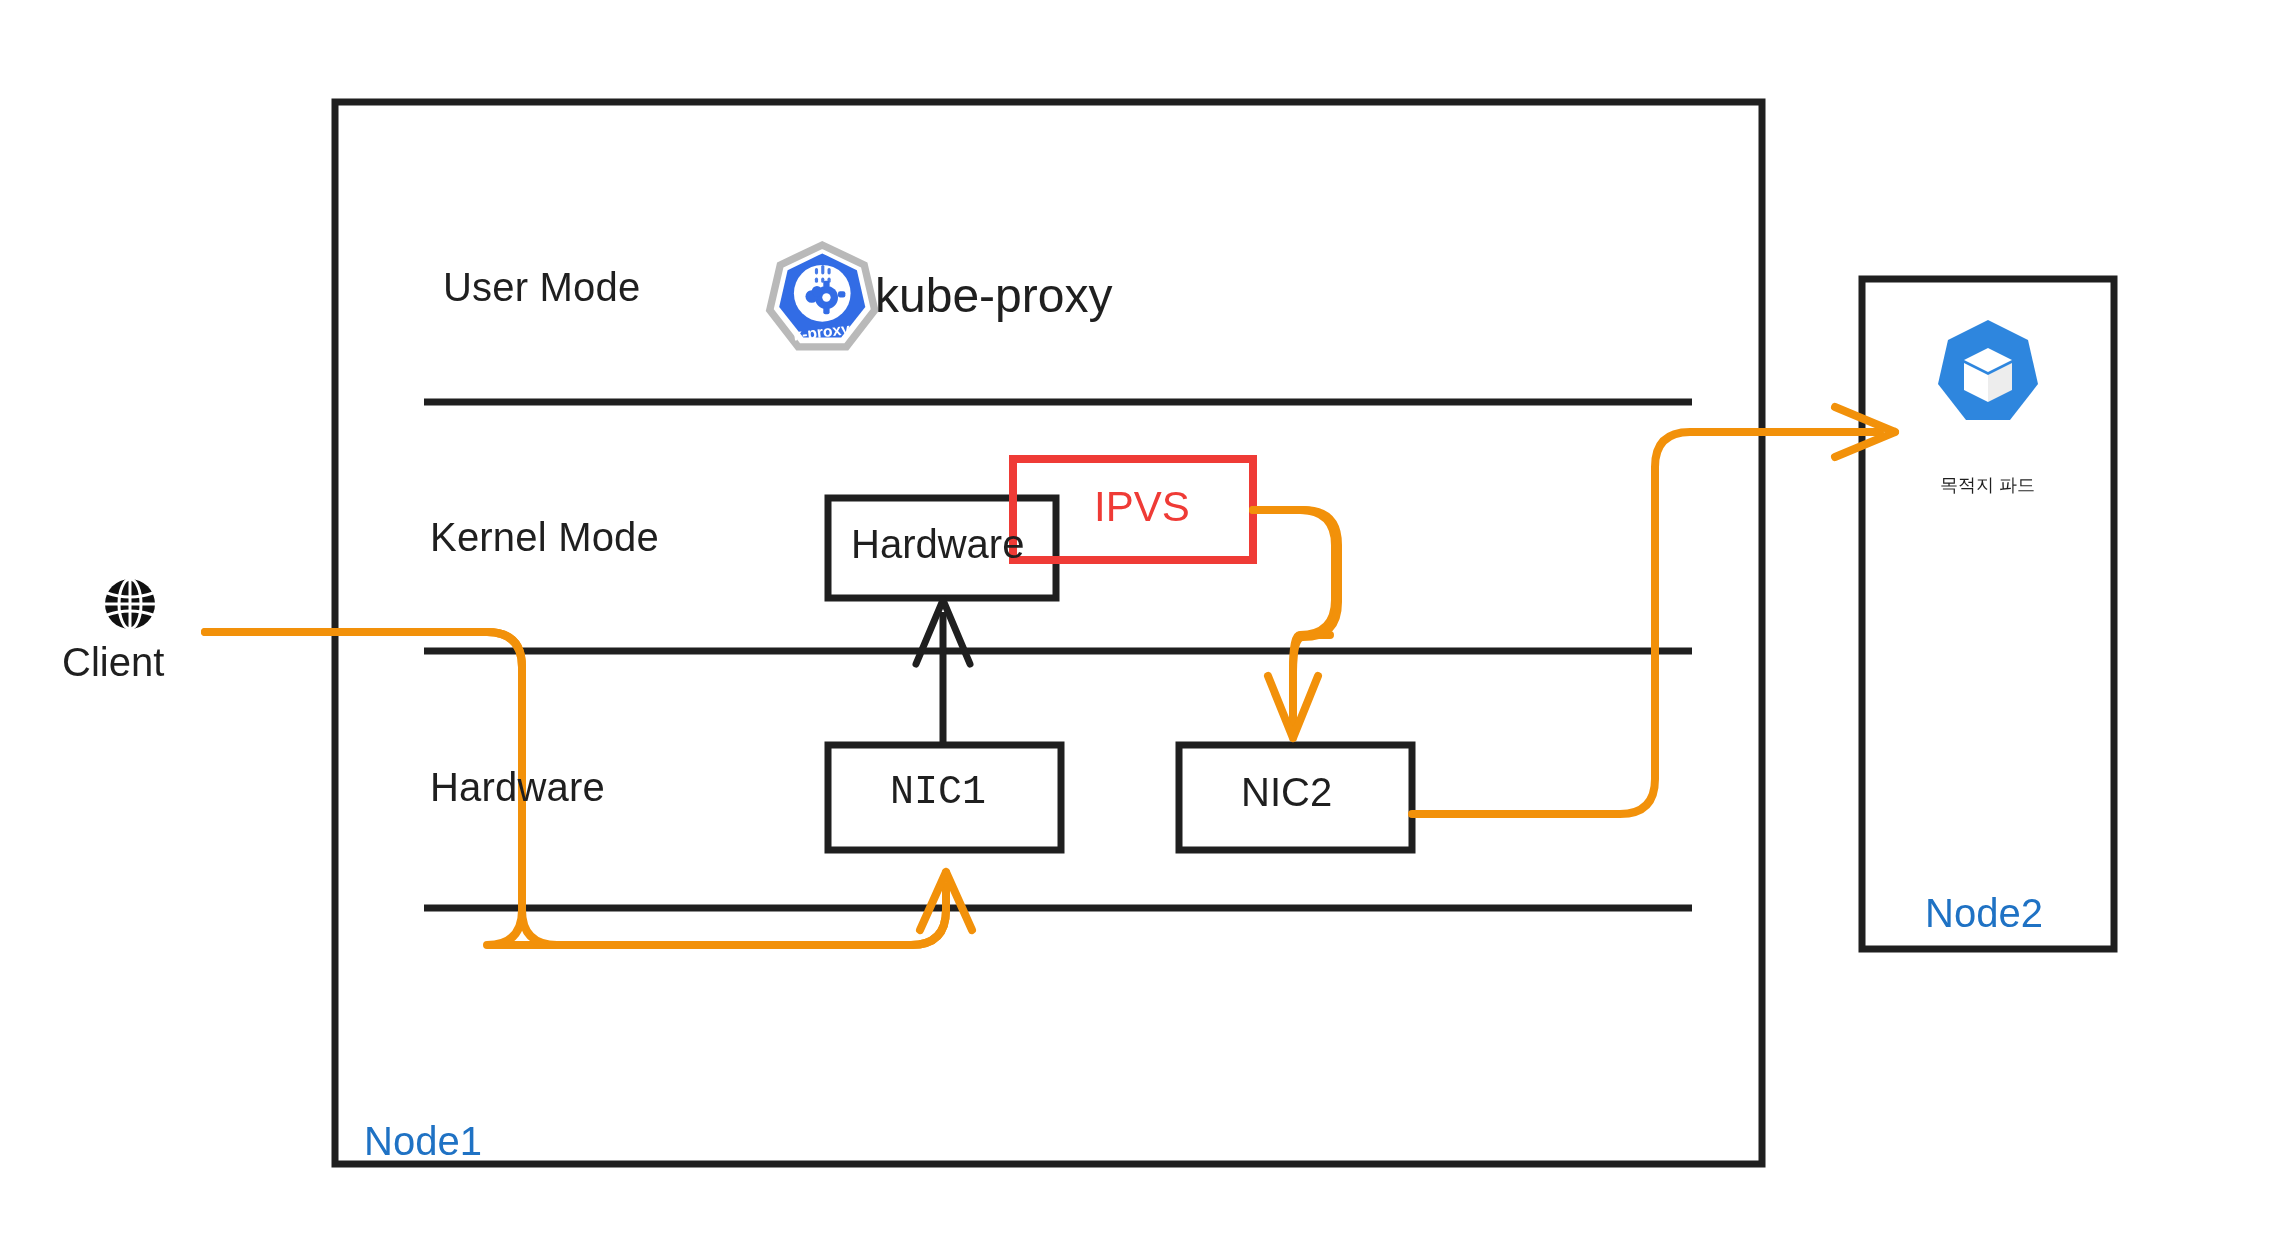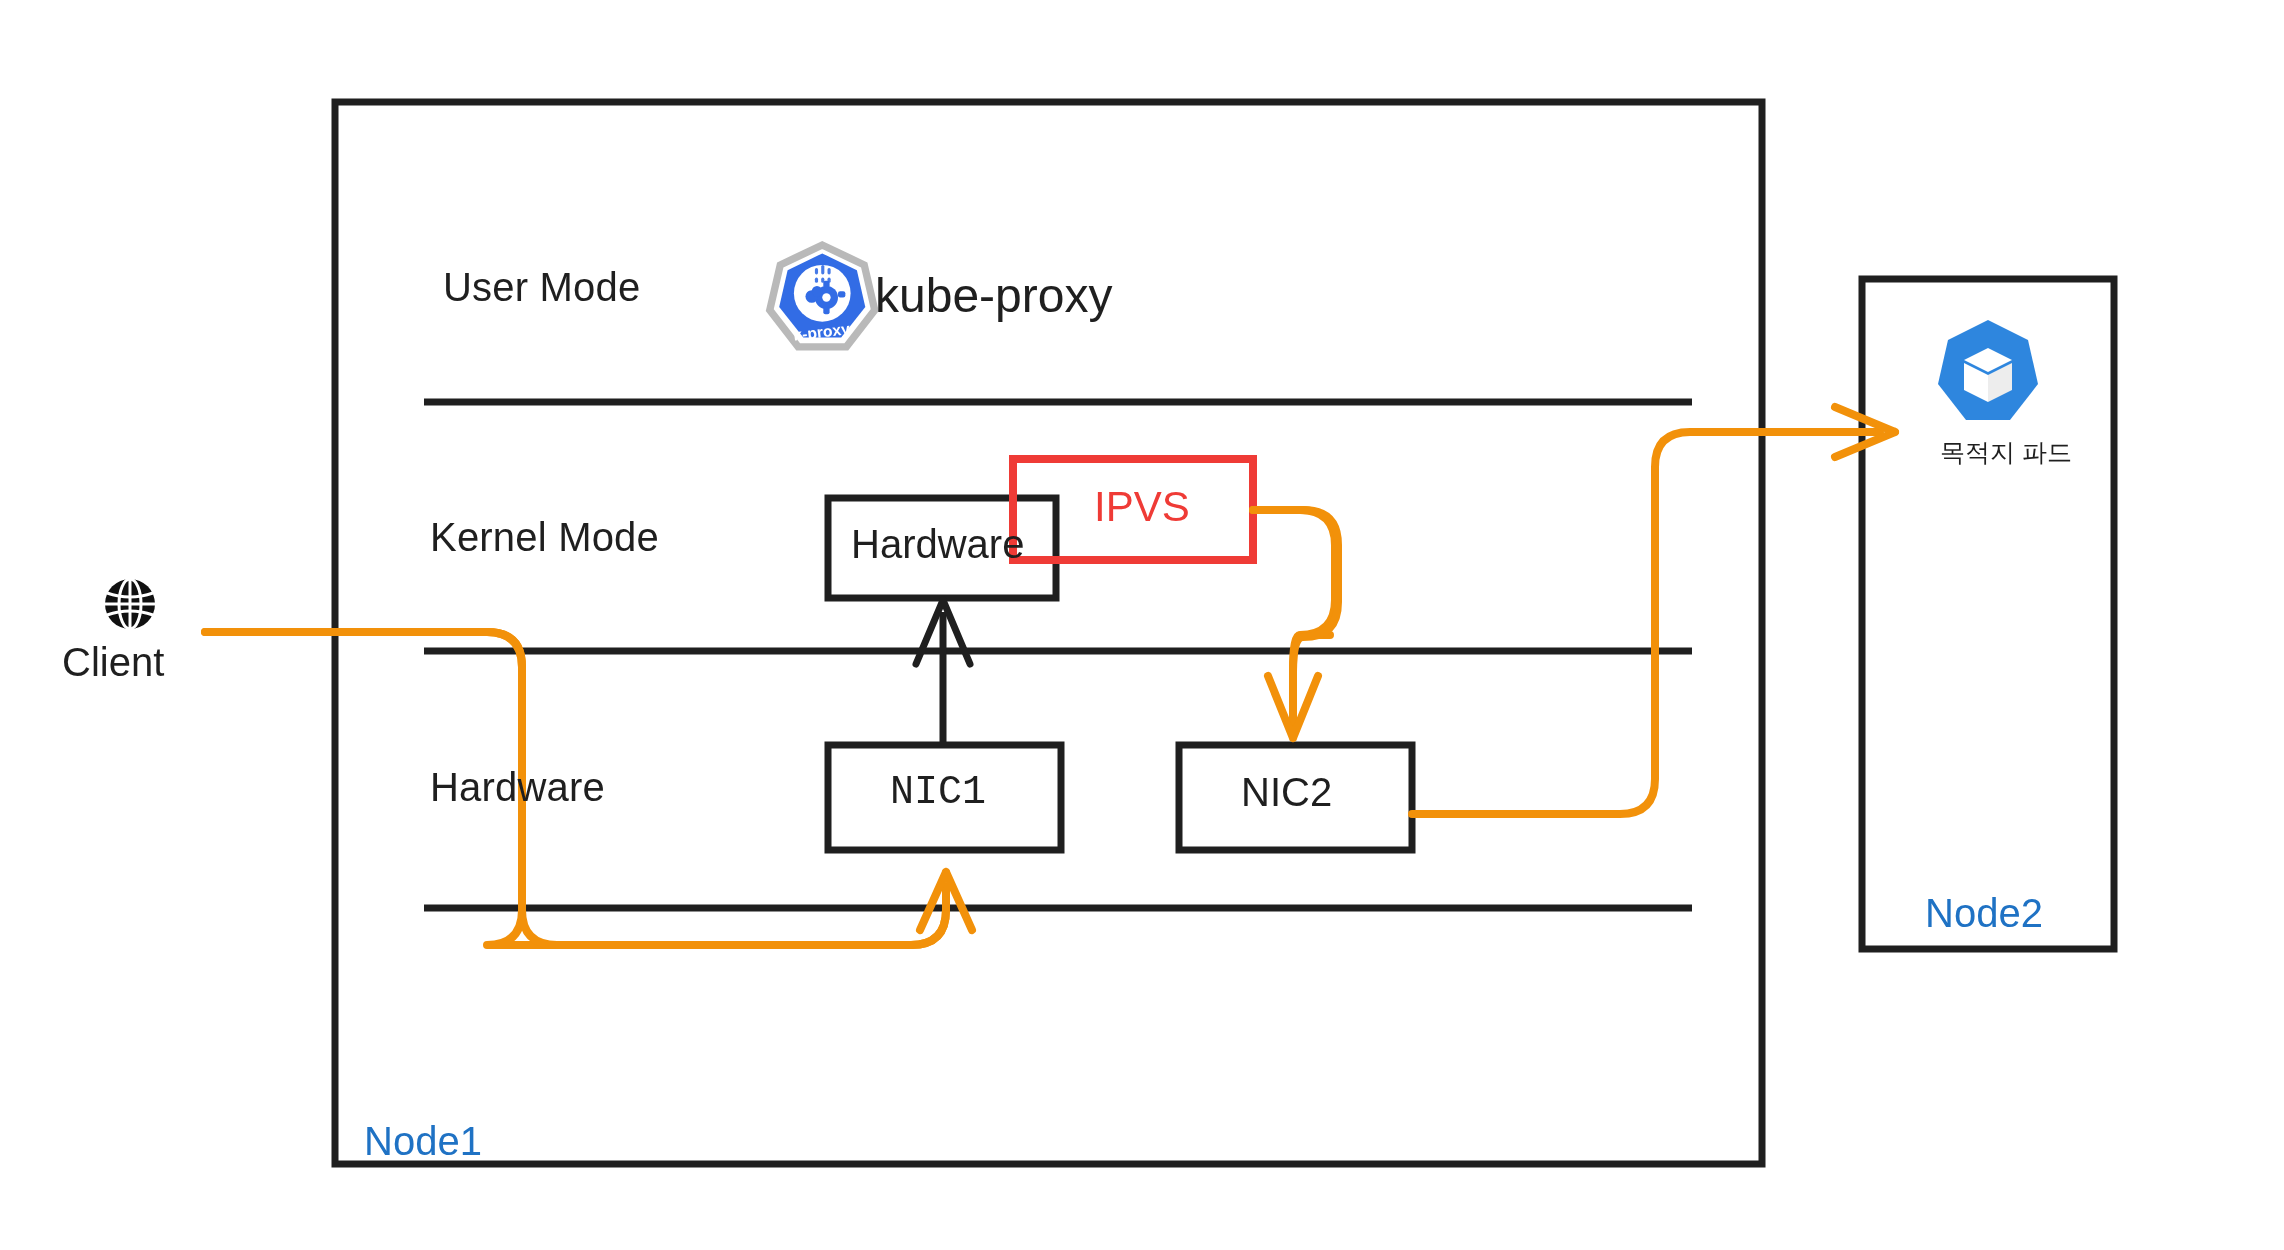--- a/index.html
+++ b/index.html
@@ -32,21 +32,21 @@
     white-space: nowrap;
     color: #1f1f1f;
     font-family: "Liberation Sans", "DejaVu Sans", sans-serif;
   }
   .mode-label { font-size: 40px; letter-spacing: 0.2px; }
   .box-label  { font-size: 40px; }
   .node-label { font-size: 40px; color: #1f72c4; margin-top: 11px; }
   .ipvs-label { font-size: 42px; color: #ef3b36; }
   .kp-label   { font-size: 48px; }
   .client-label { font-size: 40px; }
-  .pod-label  { font-size: 25px; color: #1f1f1f; }
+  .pod-label  { font-size: 18px; color: #1f1f1f; margin-top: 37px; }
 </style>
 </head>
 <body>
 
 <div id="stage">
 
   <svg class="layer" viewBox="0 0 2284 1250">
     <defs>
       
     </defs>

